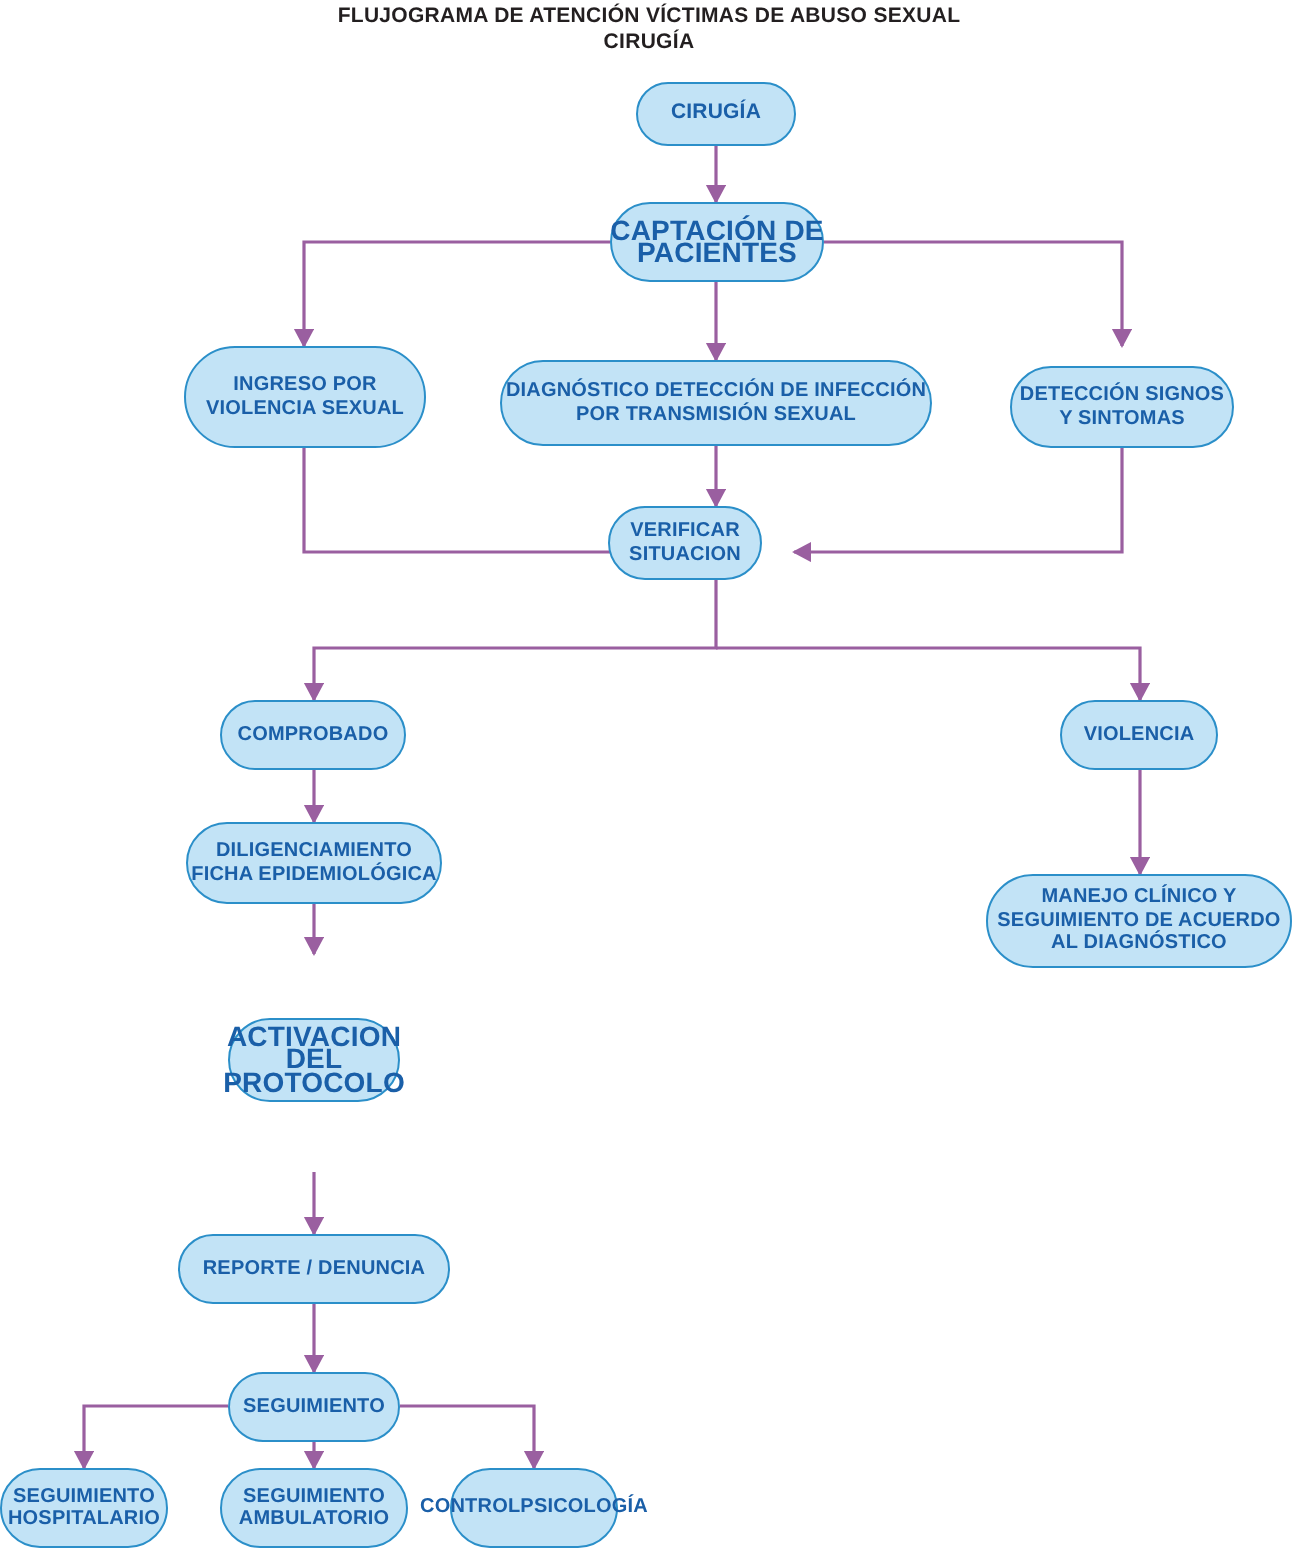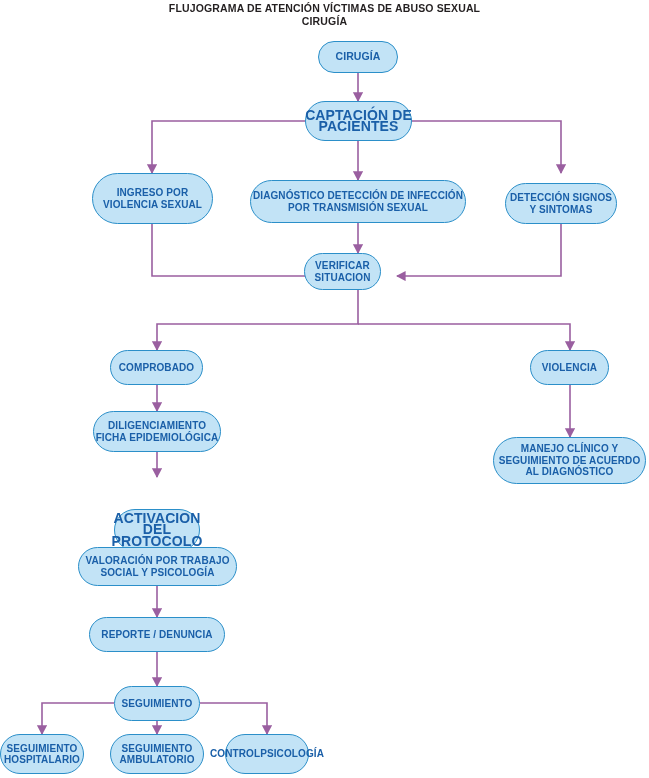--- a/index.html
+++ b/index.html
@@ -130,24 +130,20 @@
     <span>SEGUIMIENTO DE ACUERDO</span>
     <span>AL DIAGNÓSTICO</span>
   </div>
 
   <div class="node ov" style="left:114px;top:477px;width:86px;height:42px;font-size:14px;flex-direction:column;margin-top:32px;">
     <span>ACTIVACION</span>
     <span>DEL</span>
     <span>PROTOCOLO</span>
   </div>
 
-  <div class="node ov" style="left:78px;top:547px;width:159px;height:39px;font-size:10px;flex-direction:column;">
-    <span>VALORACIÓN POR TRABAJO</span>
-    <span>SOCIAL Y PSICOLOGÍA</span>
-  </div>
 
   <div class="node" style="left:89px;top:617px;width:136px;height:35px;font-size:10px;">
     <span>REPORTE / DENUNCIA</span>
   </div>
 
   <div class="node" style="left:114px;top:686px;width:86px;height:35px;font-size:10px;">
     <span>SEGUIMIENTO</span>
   </div>
 
   <div class="node" style="left:0px;top:734px;width:84px;height:40px;font-size:10px;flex-direction:column;">

